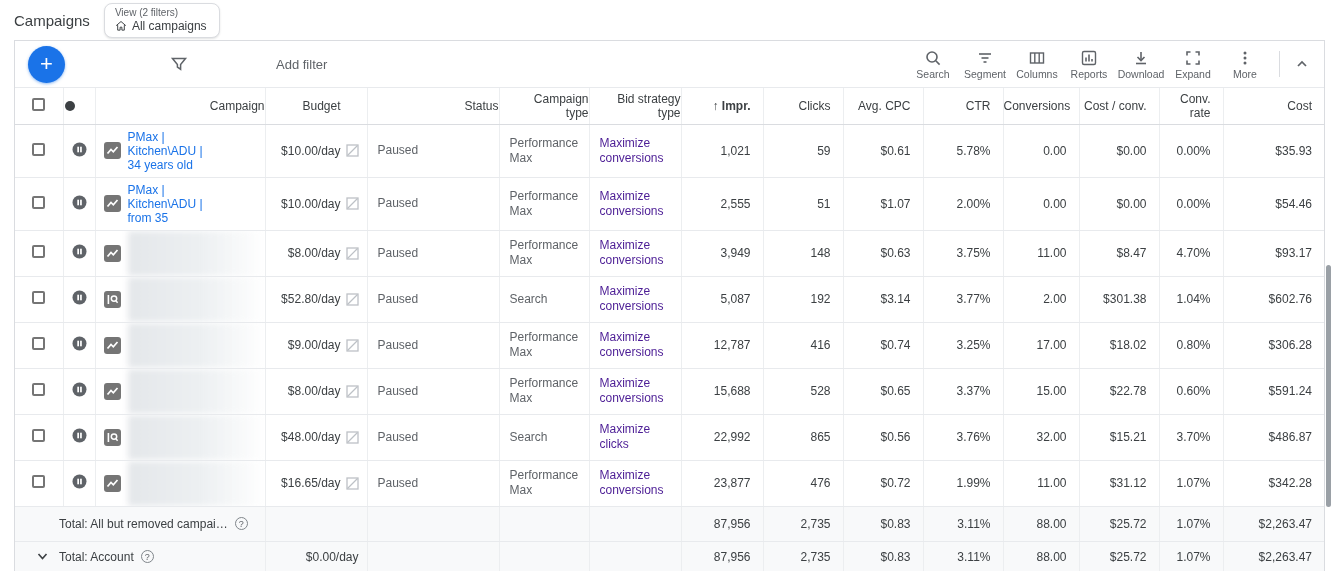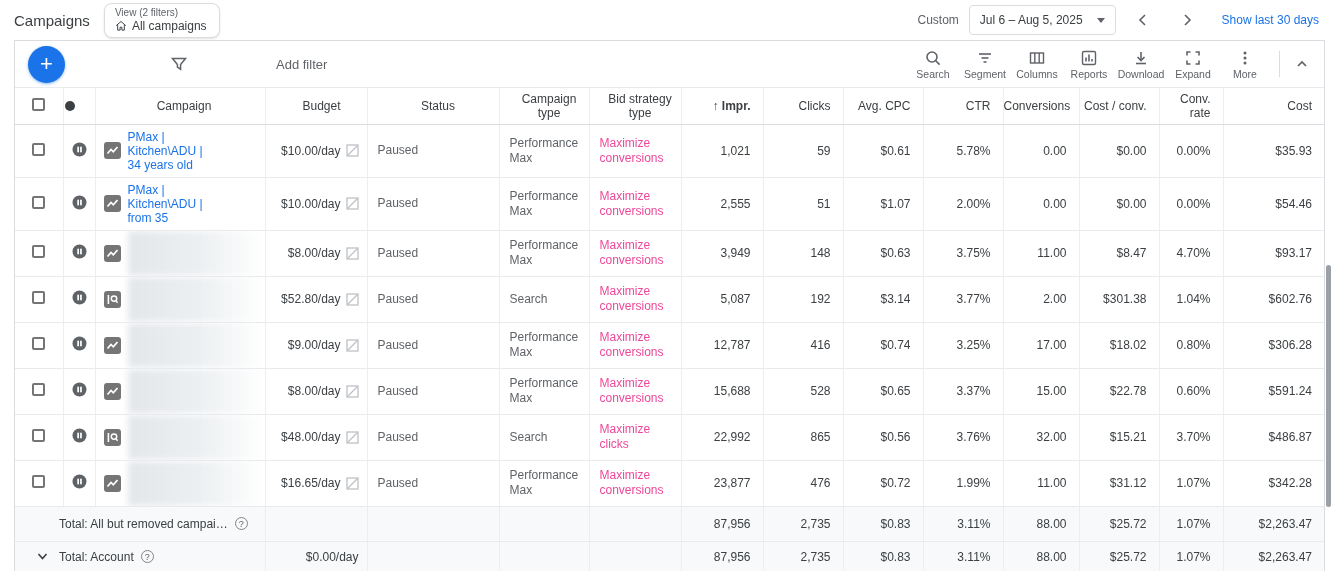--- a/index.html
+++ b/index.html
@@ -41,21 +41,21 @@
   .taction .lbl { font-size:10.5px; color:#5f6368; }
   .tdivider { width:1px; height:26px; background:#dadce0; margin:0 8px; }
   .collapse-btn { background:none; border:none; cursor:pointer; padding:6px 14px 6px 6px; display:flex; }
 
   
   table { border-collapse:collapse; table-layout:fixed; width:1309px; }
   td,th { vertical-align:middle; font-size:12px; font-weight:400;
     border-right:1px solid #eceef0; border-bottom:1px solid #e8eaed; overflow:hidden; }
   th { color:#3c4043; border-bottom:1px solid #dadce0; height:36px; white-space:normal; }
   td:last-child, th:last-child { border-right:none; }
-  th.h-left { text-align:center; padding-left:8px; }
+  th.h-left { text-align:right; padding-left:8px; }
   th.h-right { text-align:right; padding-right:12px; white-space:nowrap; }
   .num { text-align:right; padding-right:12px; color:#3c4043; white-space:nowrap; }
   .data-row td { height:46px; }
   tr.r-tall td { height:53px; }
 
   .c-check { text-align:center; }
   .checkbox { display:inline-block; width:13px; height:13px; border:2px solid #757575; border-radius:2px;
     background:#fff; cursor:pointer; }
   .c-dot { text-align:center; }
   .status-dot { display:inline-flex; cursor:pointer; }
@@ -64,21 +64,21 @@
   .ctype-ic { flex:0 0 auto; display:inline-flex; }
   .camp-name { color:#1a73e8; text-decoration:none; font-size:12px; line-height:14px;
     white-space:pre-line; cursor:pointer; }
   .blur-patch { display:block; width:138px; height:45px;
     background:linear-gradient(to right,#e4e7ea 0%,#edf0f2 55%,rgba(241,243,244,0) 100%);
     filter:blur(3px); }
   .c-budget { text-align:right; padding-right:8px; white-space:nowrap; }
   .c-budget .bwrap { display:inline-flex; align-items:center; gap:5px; }
   .c-status,.c-ctype { text-align:left; padding:0 6px 0 10px; color:#5f6368; line-height:15px; }
   .c-bid { text-align:left; padding:0 6px 0 10px; line-height:15px; }
-  .bid-link { color:#ec4899; text-decoration:none; cursor:pointer;text-align:center; }
+  .bid-link { color:#4c1d95; text-decoration:none; cursor:pointer;text-align:center; }
 
   .total-row td { background:#f8f9fa; height:35px; color:#3c4043; }
   tr.t-last td { height:31px; border-bottom:none; }
   .c-total { padding-left:10px;text-align:right; }
   .total-wrap { display:flex; align-items:center; }
   .tchev { width:34px; display:inline-flex; justify-content:center; cursor:pointer; }
   .tlabel { font-size:12px; color:#3c4043; margin-left:16px; }
   .tchev + .tlabel { margin-left:0; }
   .help { display:inline-flex; align-items:center; justify-content:center; width:13px; height:13px;
     border:1px solid #80868b; border-radius:50%; color:#5f6368; font-size:9px; margin-left:7px; flex:0 0 auto; }
@@ -96,38 +96,20 @@
     <div class="view-chip">
       <div class="l1">View (2 filters)</div>
       <div class="l2">
         <span>
           <svg width="12" height="12" viewBox="0 0 16 16">
               <path d="M8 2 L2 7.2 H3.6 V13.5 H6.8 V9.6 H9.2 V13.5 H12.4 V7.2 H14 Z" fill="none" stroke="#3c4043" stroke-width="1.3"></path>
             </svg>
         </span>
         <span>All campaigns</span>
       </div>
-    </div>
-    <div class="topbar-right">
-      <span class="custom-label">Custom</span>
-      <div class="date-select">
-        <span>Jul 6 – Aug 5, 2025</span>
-        <span class="caret-down"></span>
-      </div>
-      <button class="nav-chip">
-        <svg width="14" height="14" viewBox="0 0 14 14">
-            <polyline points="9,2 4,7 9,12" fill="none" stroke="#5f6368" stroke-width="1.6"></polyline>
-          </svg>
-      </button>
-      <button class="nav-chip">
-        <svg width="14" height="14" viewBox="0 0 14 14">
-            <polyline points="5,2 10,7 5,12" fill="none" stroke="#5f6368" stroke-width="1.6"></polyline>
-          </svg>
-      </button>
-      <a class="show-last">Show last 30 days</a>
     </div>
   </div>
 
   <div class="panel">
 
     <div class="toolbar">
       <button class="add-btn">+</button>
       <span class="funnel-wrap">
         <svg width="18" height="18" viewBox="0 0 18 18">
             <path d="M2.5 3.5 H15.5 L10.6 9.4 V14.2 L7.4 12 V9.4 Z" fill="none" stroke="#5f6368" stroke-width="1.5"></path>

